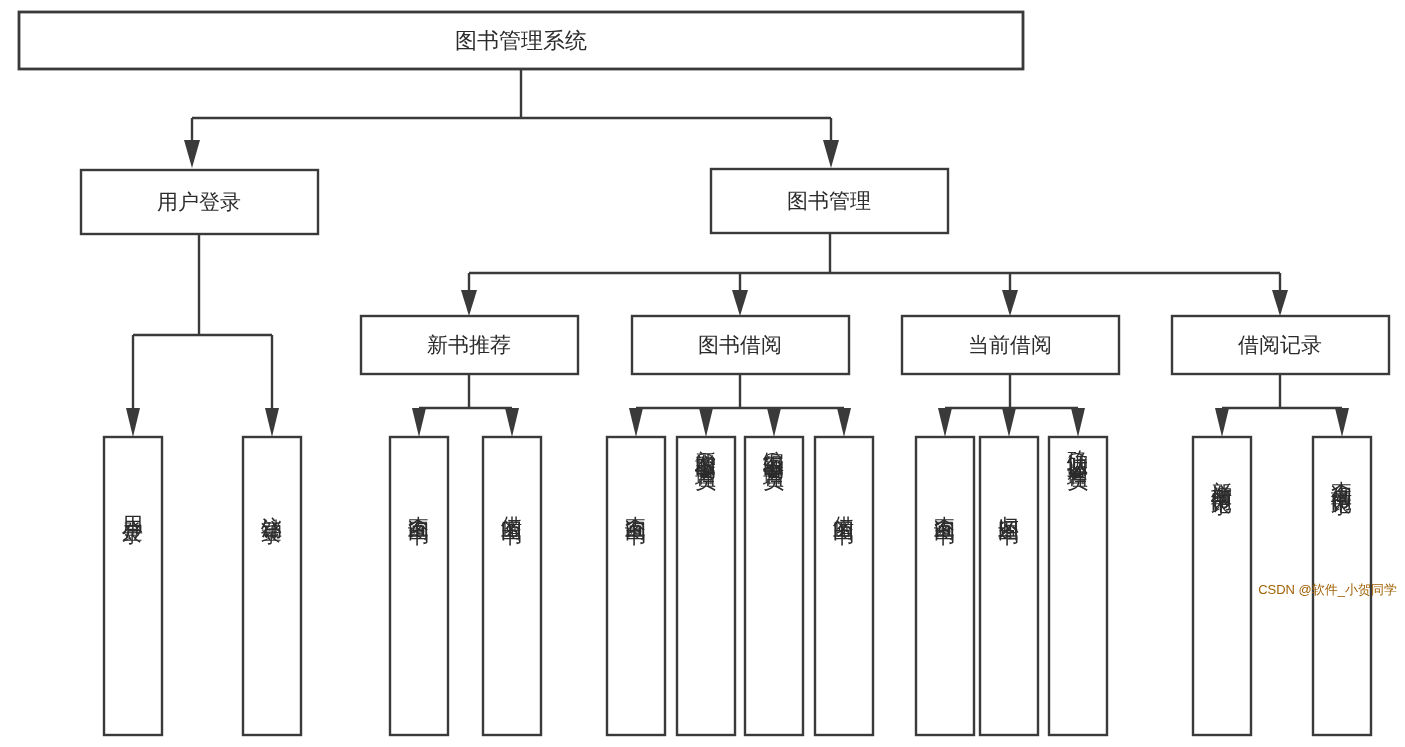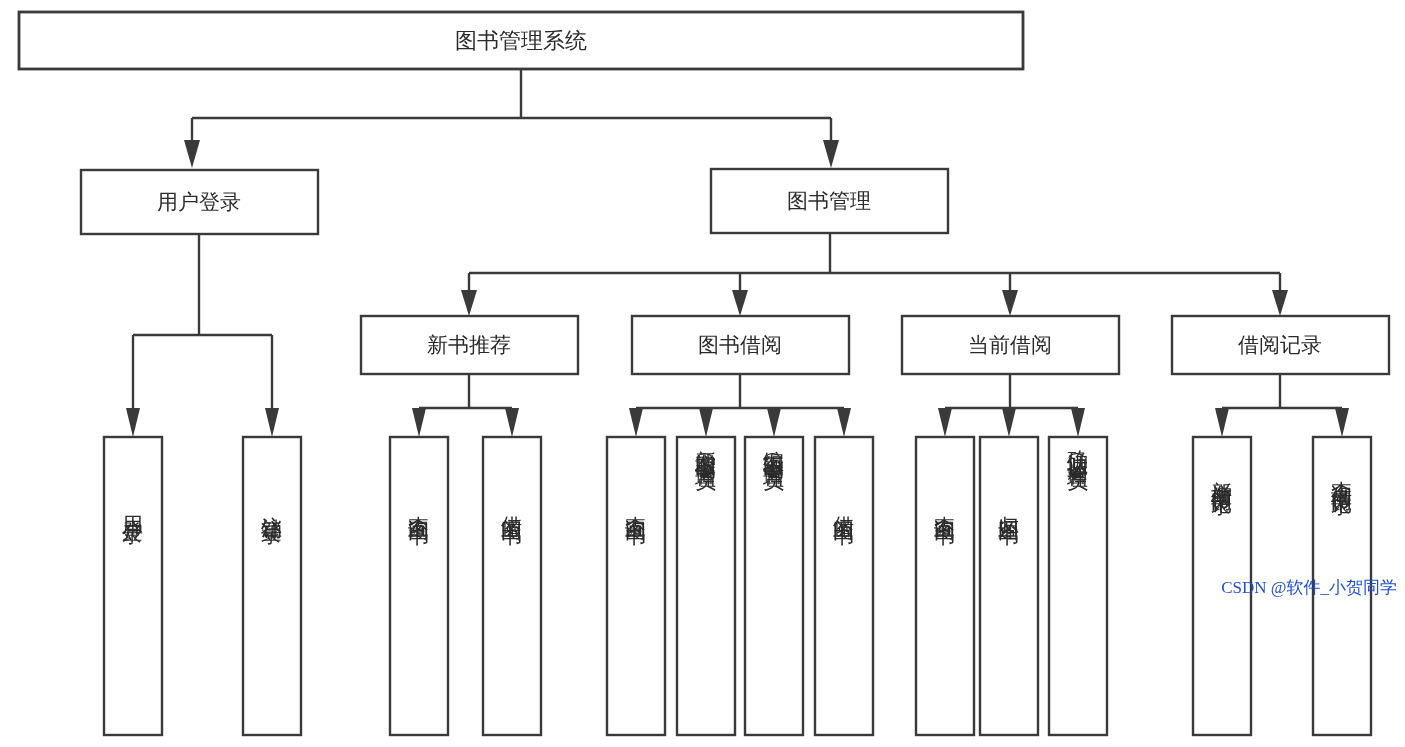--- a/index.html
+++ b/index.html
@@ -21,22 +21,22 @@
   .leaf-label{
     font-family:"Liberation Sans","DejaVu Sans",sans-serif;
     fill:#2b2b2b;font-size:21px;
     writing-mode:vertical-rl;
     text-orientation:upright;
     text-anchor:middle;
     letter-spacing:3px;
   }
   .watermark{
     position:absolute;right:8px;bottom:4px;
-    font-family:Liberation Serif, serif;
-    font-size:17px;color:#1d4ed8;white-space:nowrap;user-select:none;
+    font-family:Liberation Sans, sans-serif;
+    font-size:13px;color:#a16207;white-space:nowrap;user-select:none;
   }
 </style>
 </head>
 <body>
 
 <div id="diagram-root">
 
   <svg class="flow" viewBox="0 0 1405 747" xmlns="http://www.w3.org/2000/svg">
 
     <g>

